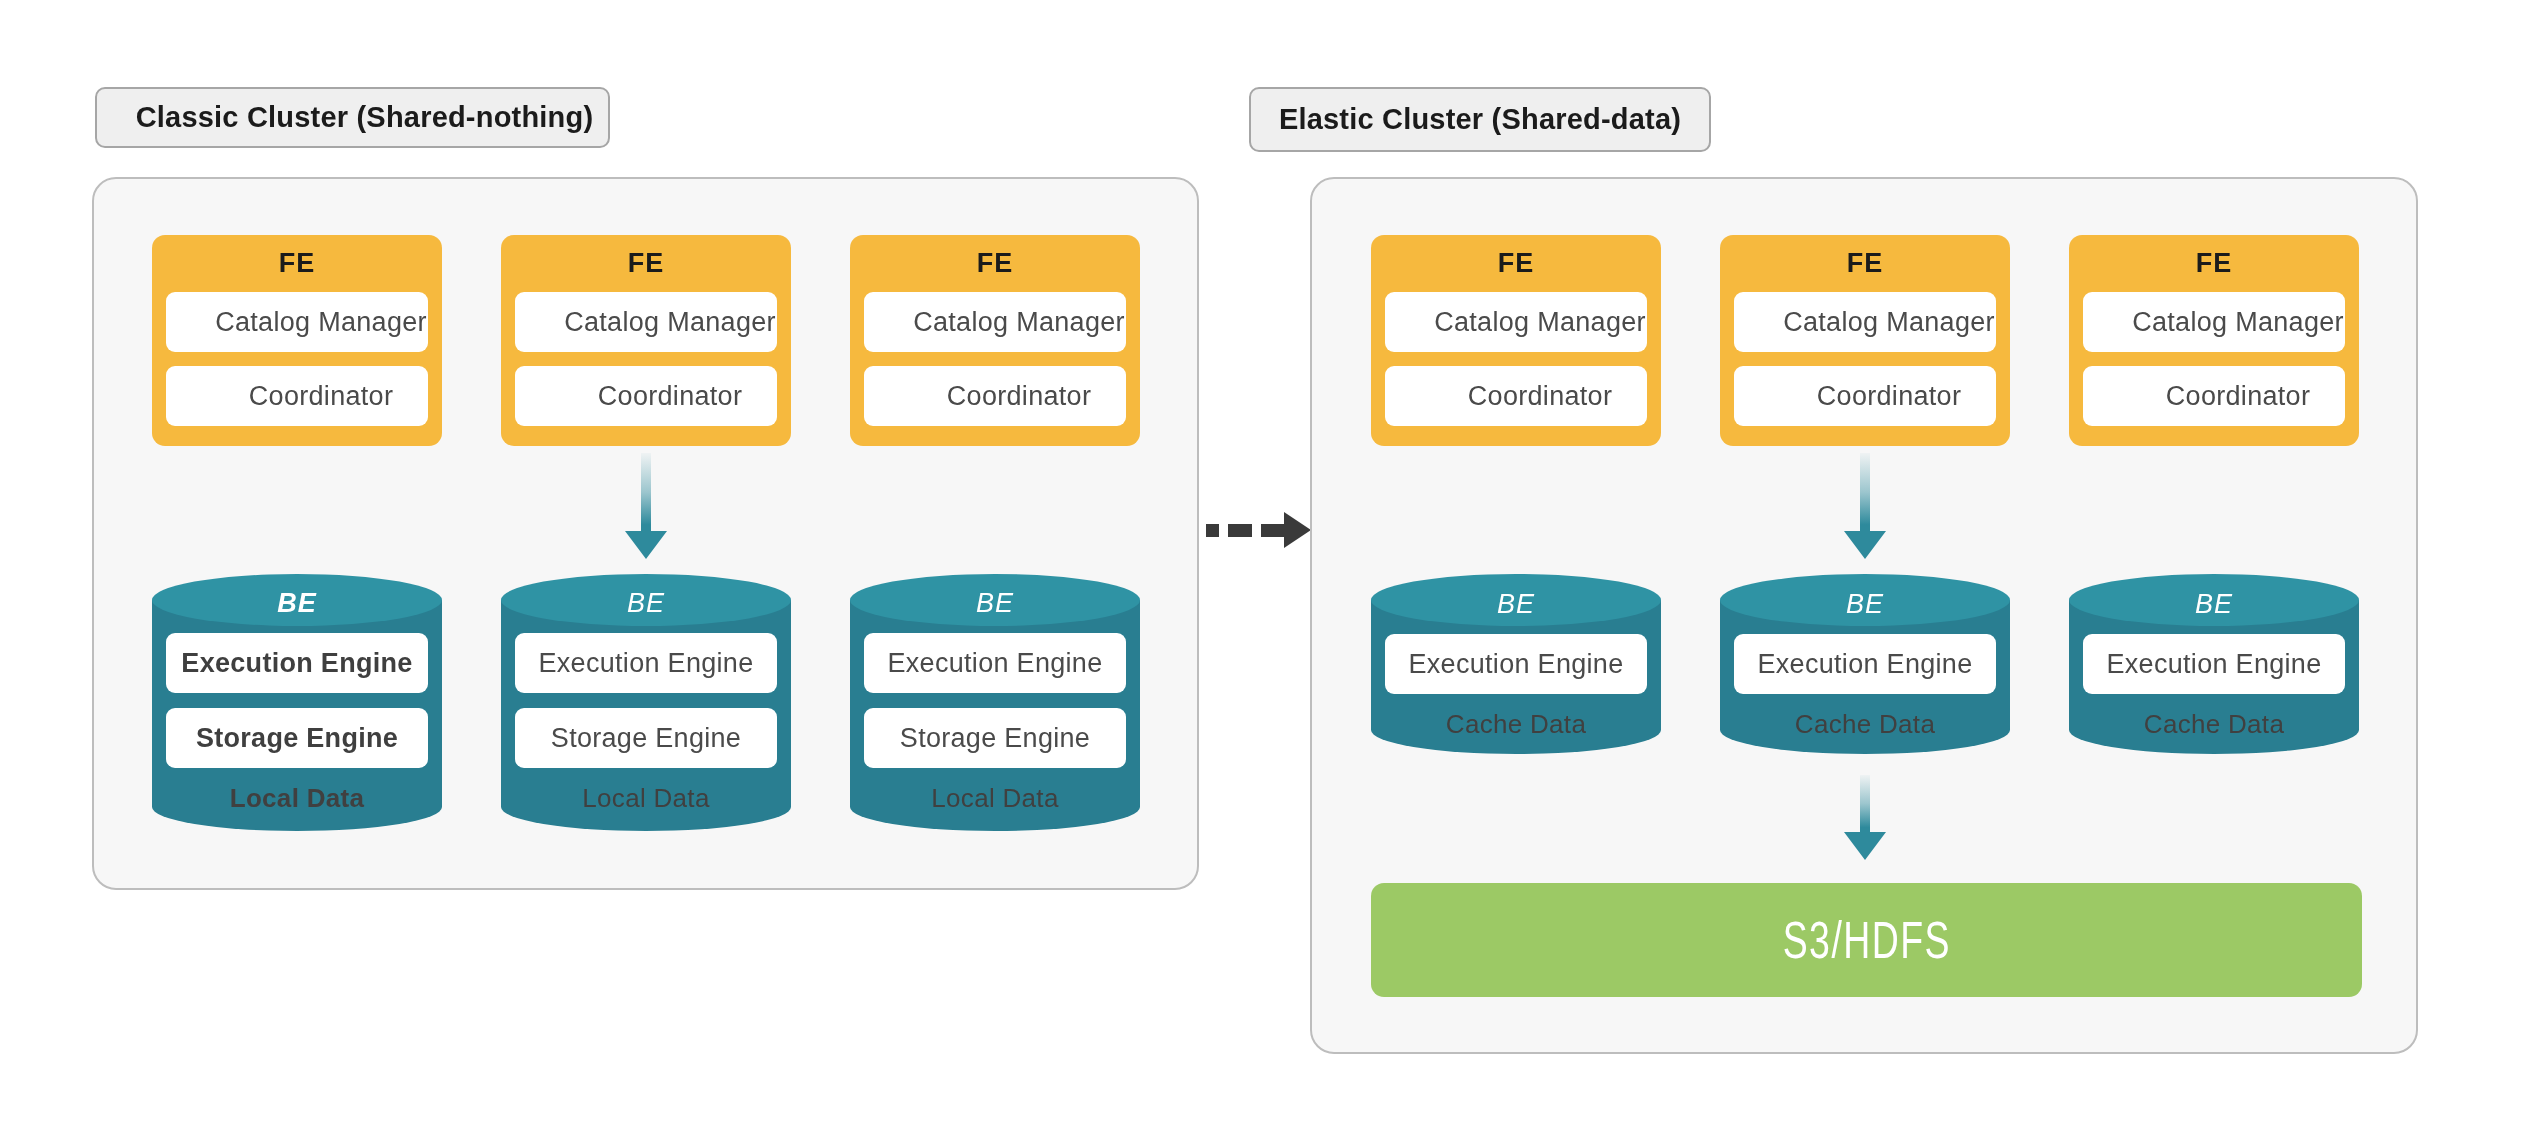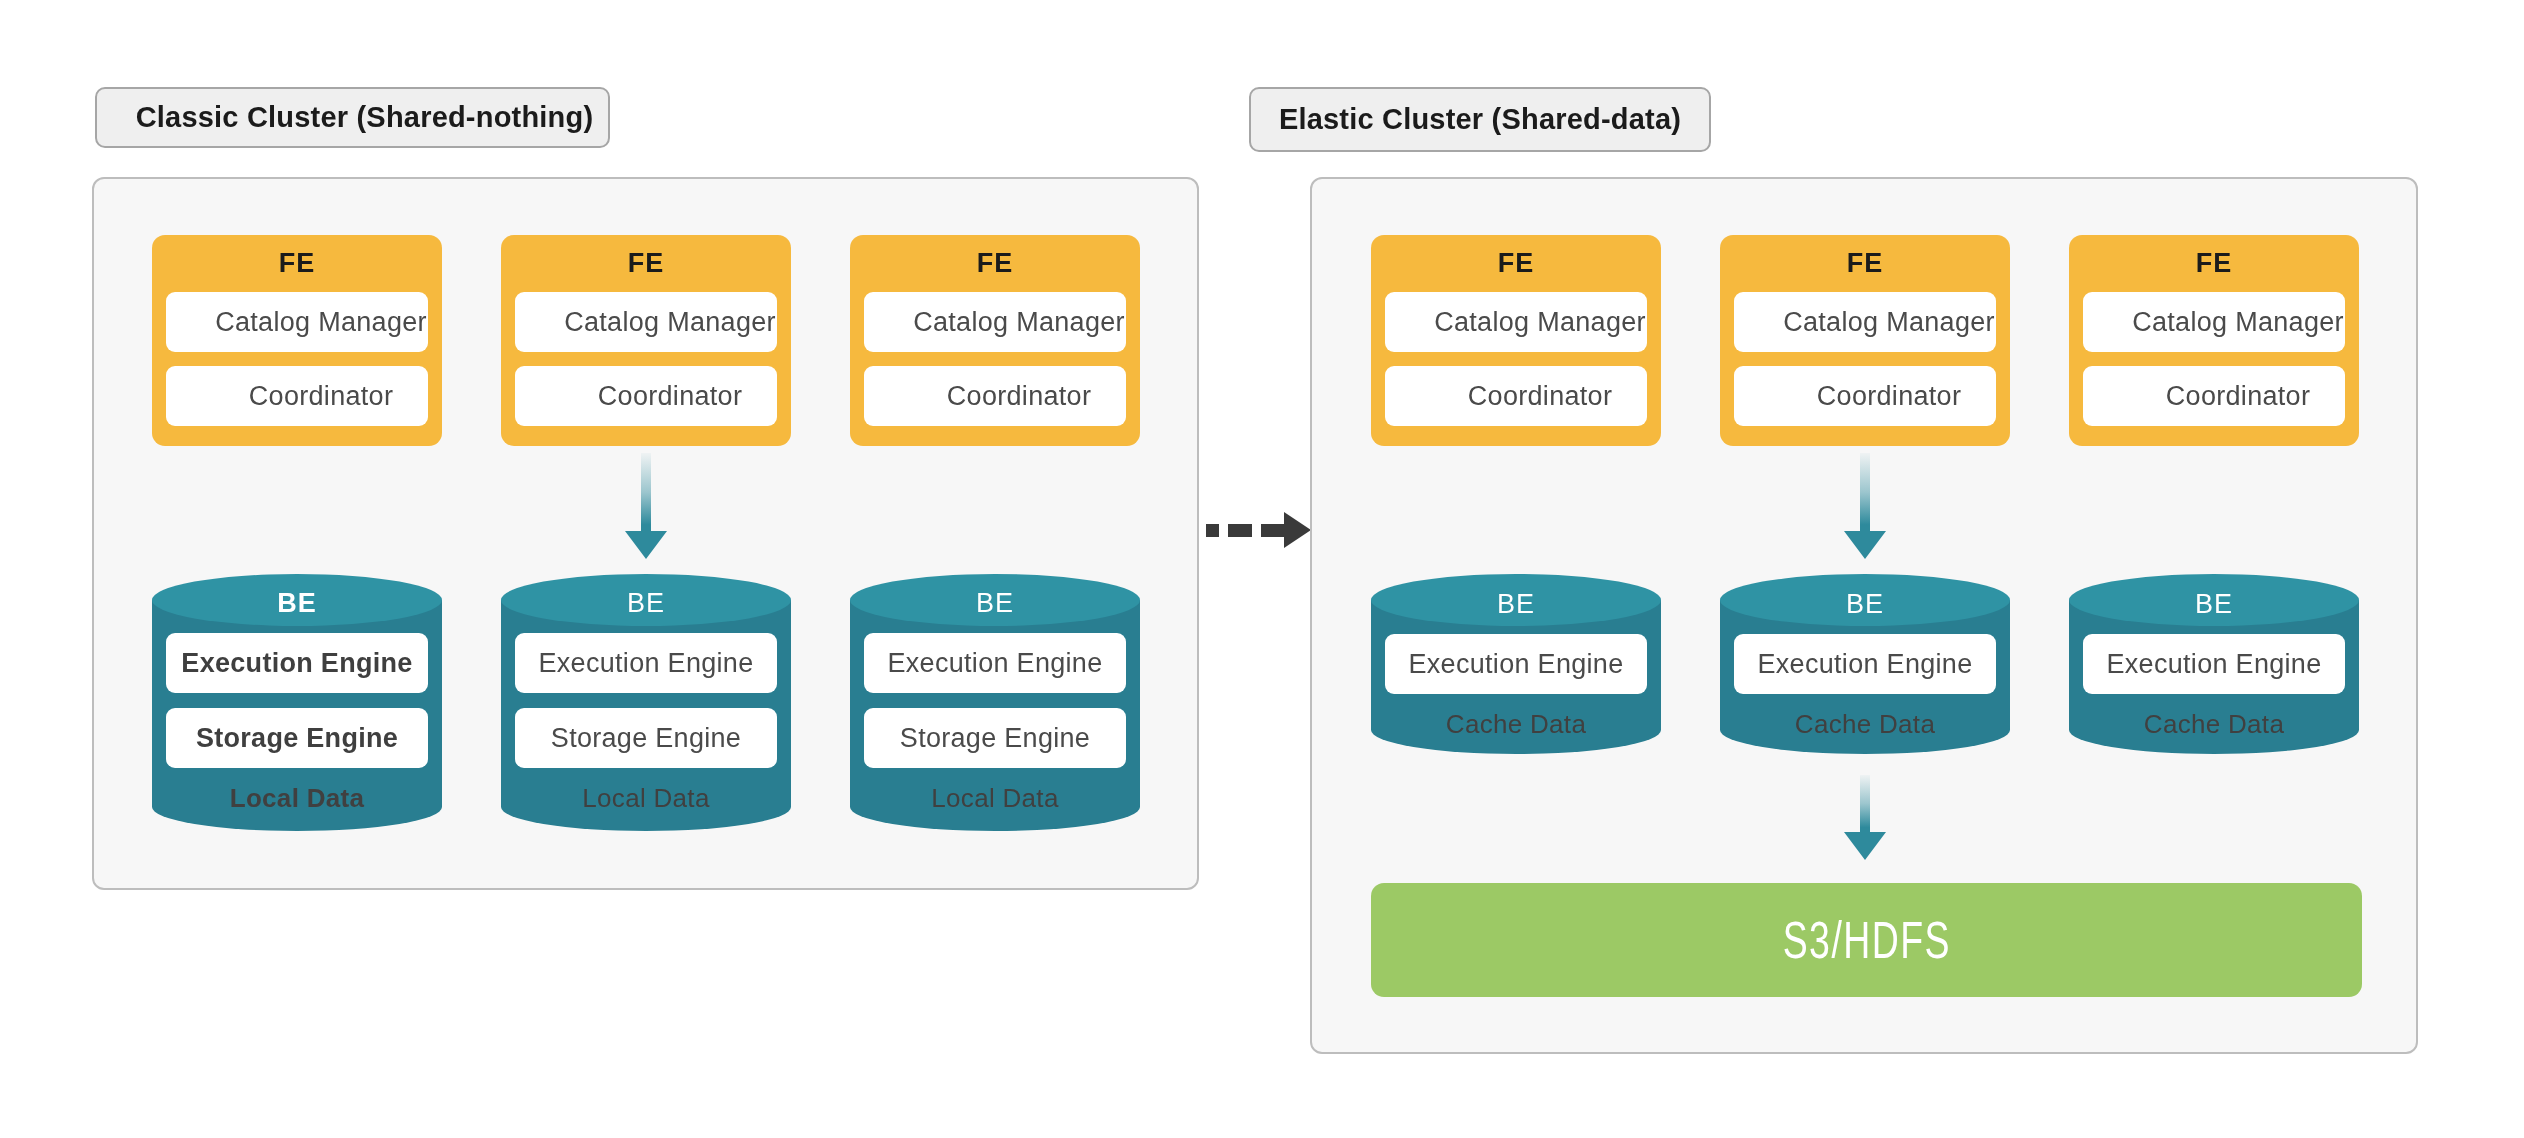--- a/index.html
+++ b/index.html
@@ -32,21 +32,21 @@
     display:flex;align-items:center;justify-content:center;
     font-size:29px;font-weight:700;color:var(--ink);
     letter-spacing:0.2px;
   }
   .chip.left{left:95px;top:87px;width:515px;height:61px;padding-left:24px;}
   .chip.right{left:1249px;top:87px;width:462px;height:65px;}
   .cluster{
     position:absolute;
     background:var(--panel);
     border:2px solid var(--panel-border);
-    border-radius:12px;
+    border-radius:24px;
   }
   .cluster.classic{left:92px;top:177px;width:1107px;height:713px;}
   .cluster.elastic{left:1310px;top:177px;width:1108px;height:877px;}
 
   .node{position:absolute;width:290px;}
   .fe{height:211px;background:var(--orange);border-radius:13px;}
   .node-label{
     height:57px;display:flex;align-items:center;justify-content:center;
     font-size:27px;font-weight:700;color:var(--ink);letter-spacing:1px;
   }
@@ -65,21 +65,21 @@
     position:absolute;top:0;left:0;width:290px;height:52px;
     border-radius:50%;background:var(--teal-top);
   }
   .cyl-body{
     position:absolute;top:26px;left:0;width:290px;bottom:0;
     background:var(--teal-body);
     border-bottom-left-radius:145px 24px;
     border-bottom-right-radius:145px 24px;
   }
   .be-inner{position:relative;}
-  .be .node-label{color:#ffffff;font-weight:500;height:59px;}
+  .be .node-label{color:#ffffff;font-weight:500;height:59px;font-style:italic;}
   .be-right .node-label{height:60px;}
   .cyl-footer{
     text-align:center;color:#404040;font-size:26px;font-weight:400;
     margin-top:10px;letter-spacing:0.3px;
   }
   .emph .inner-box{font-weight:700;color:#3F3F3F;}
   .emph .cyl-footer{font-weight:700;}
   .emph .node-label{font-weight:700;}
 
   .v-arrow{

